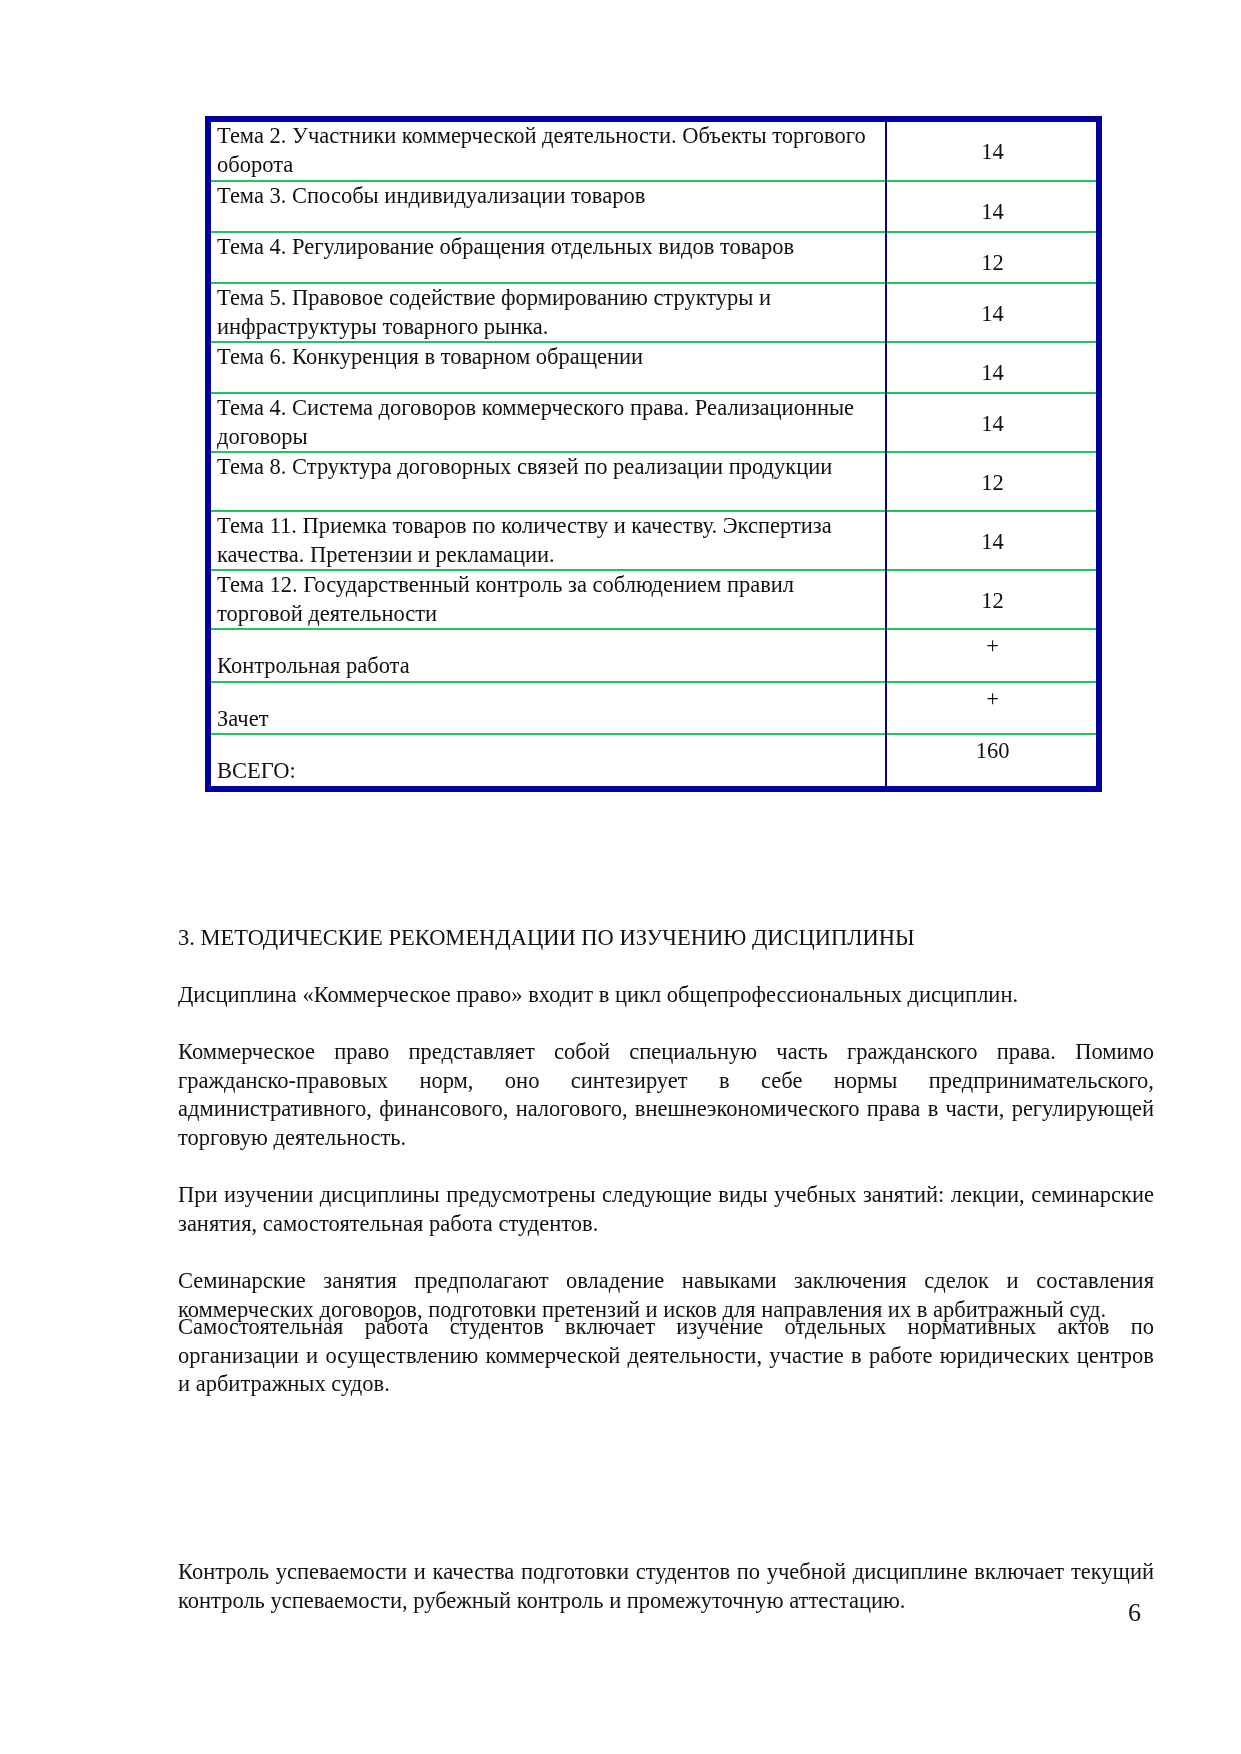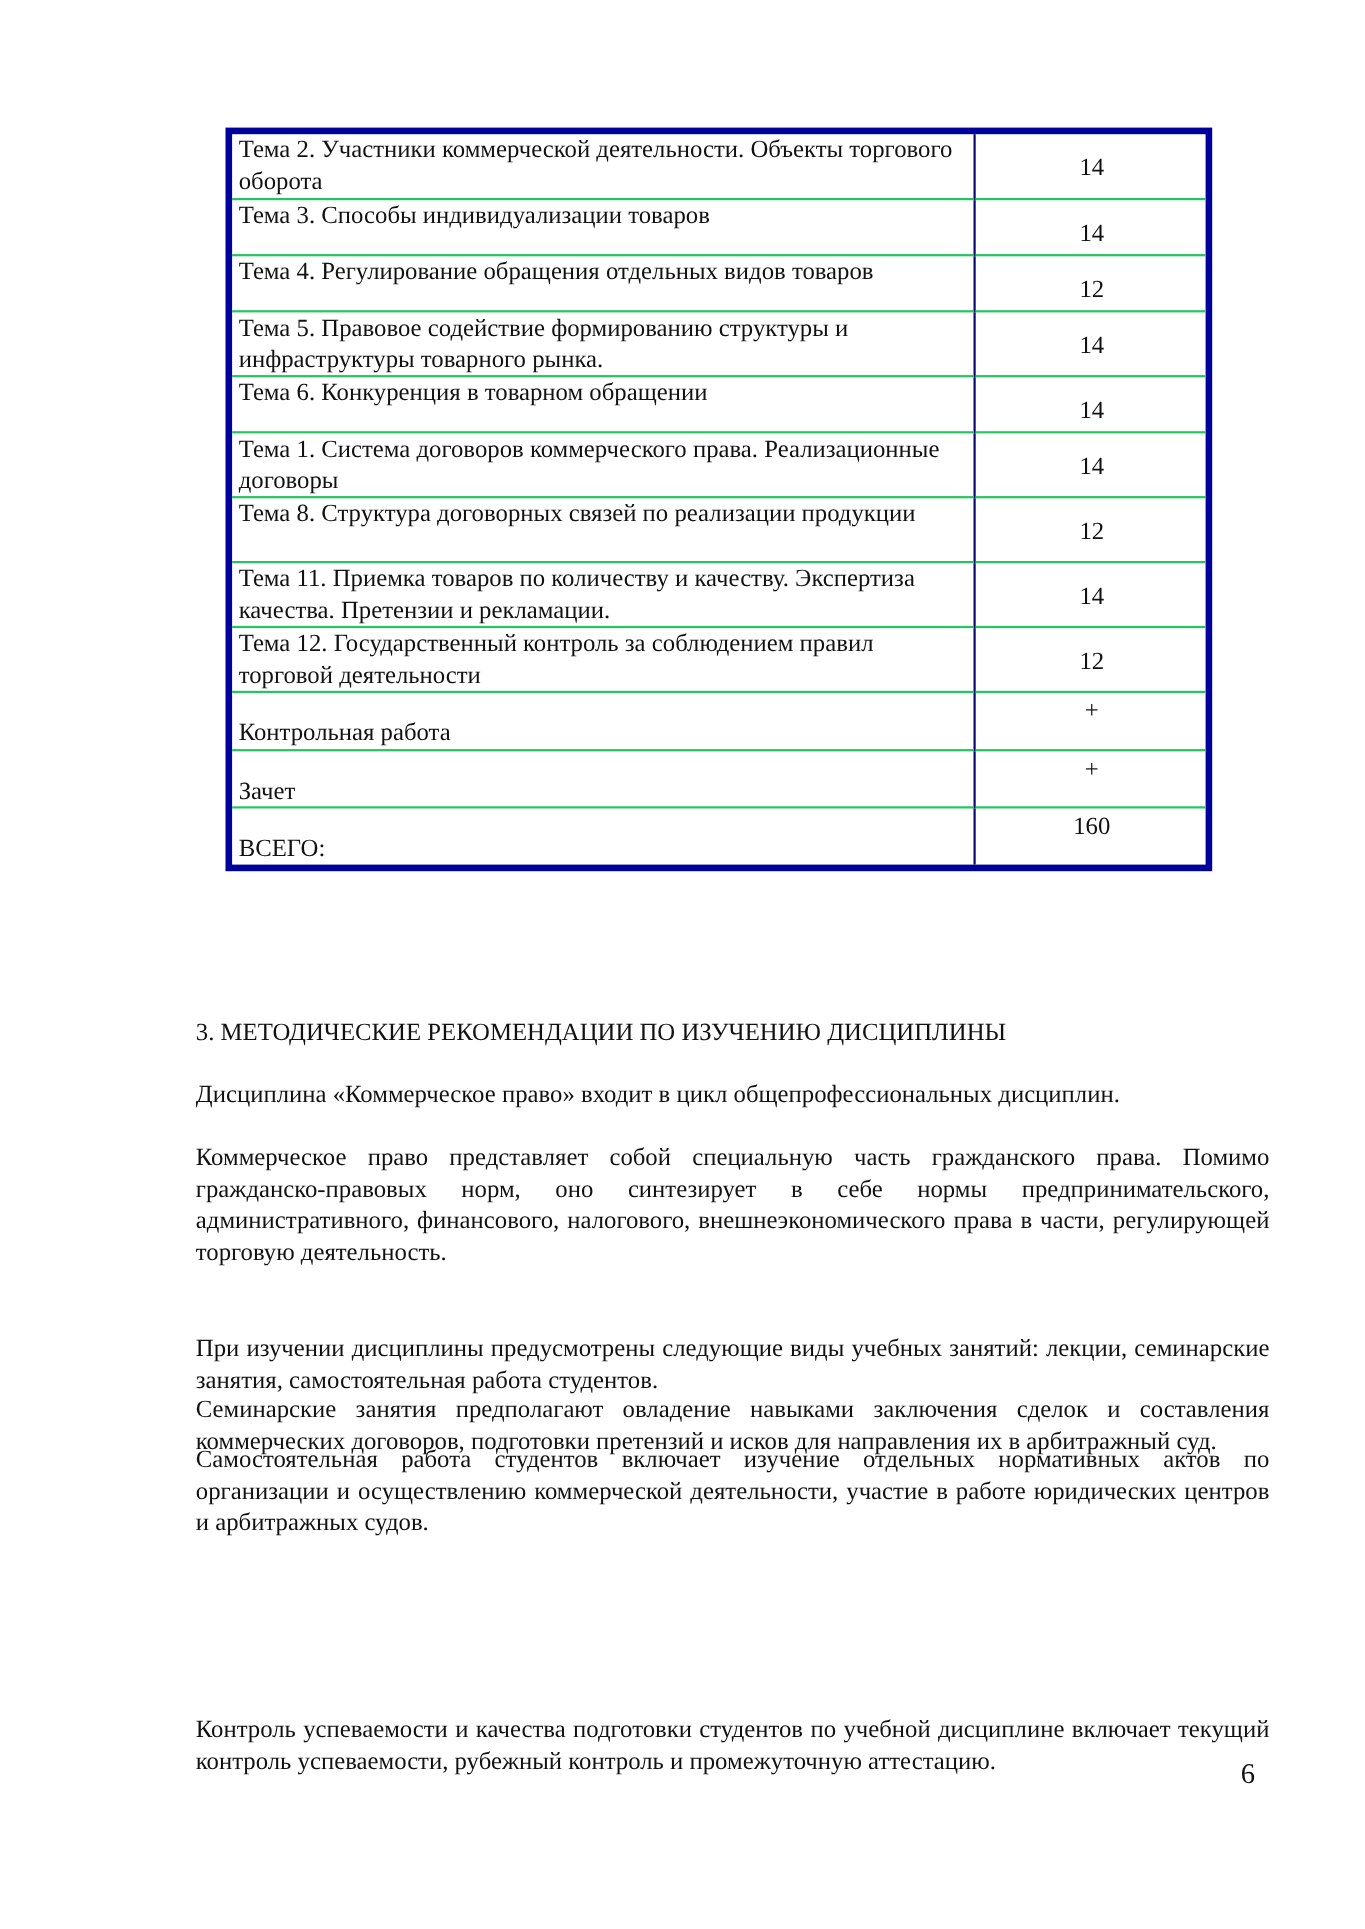--- a/index.html
+++ b/index.html
@@ -38,21 +38,21 @@
   table.hours tr.valign-mid td.val { padding-top: 2px; }
 
   
   .text-block {
     position: absolute; left: 178px; width: 976px;
     font-size: 22.5px; line-height: 28.5px;
   }
   .heading { top: 924px; }
   .p1 { top: 981px; }
   .p2 { top: 1038px; }
-  .p3 { top: 1181px; margin-top: 31px; }
+  .p3 { top: 1181px; }
   .p4 { top: 1267px; }
   .p5 { top: 1313px; }
   .p6 { top: 1558px; }
   .justify { text-align: justify; text-align-last: left; }
 
   .page-number {
     position: absolute; left: 1128px; top: 1598px;
     font-size: 26px; line-height: 30px;
   }
 </style>
@@ -78,21 +78,21 @@
         </tr>
         <tr class="r2">
           <td class="topic">Тема 5. Правовое содействие формированию структуры и инфраструктуры товарного рынка.</td>
           <td class="val">14</td>
         </tr>
         <tr class="r1">
           <td class="topic">Тема 6. Конкуренция в товарном обращении</td>
           <td class="val">14</td>
         </tr>
         <tr class="r2">
-          <td class="topic">Тема 1. Система договоров коммерческого права. Реализационные договоры</td>
+          <td class="topic">Тема 4. Система договоров коммерческого права. Реализационные договоры</td>
           <td class="val">14</td>
         </tr>
         <tr class="r2">
           <td class="topic">Тема 8. Структура договорных связей по реализации продукции</td>
           <td class="val">12</td>
         </tr>
         <tr class="r2">
           <td class="topic">Тема 11. Приемка товаров по количеству и качеству. Экспертиза качества. Претензии и рекламации.</td>
           <td class="val">14</td>
         </tr>

